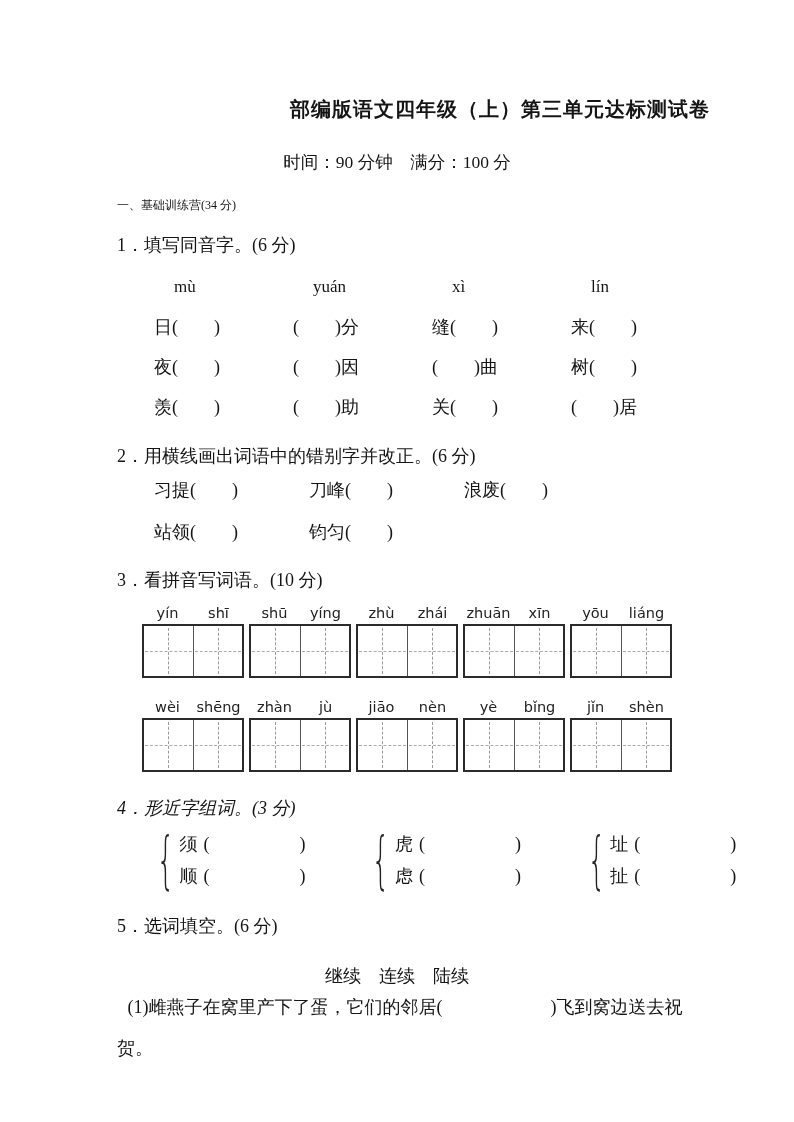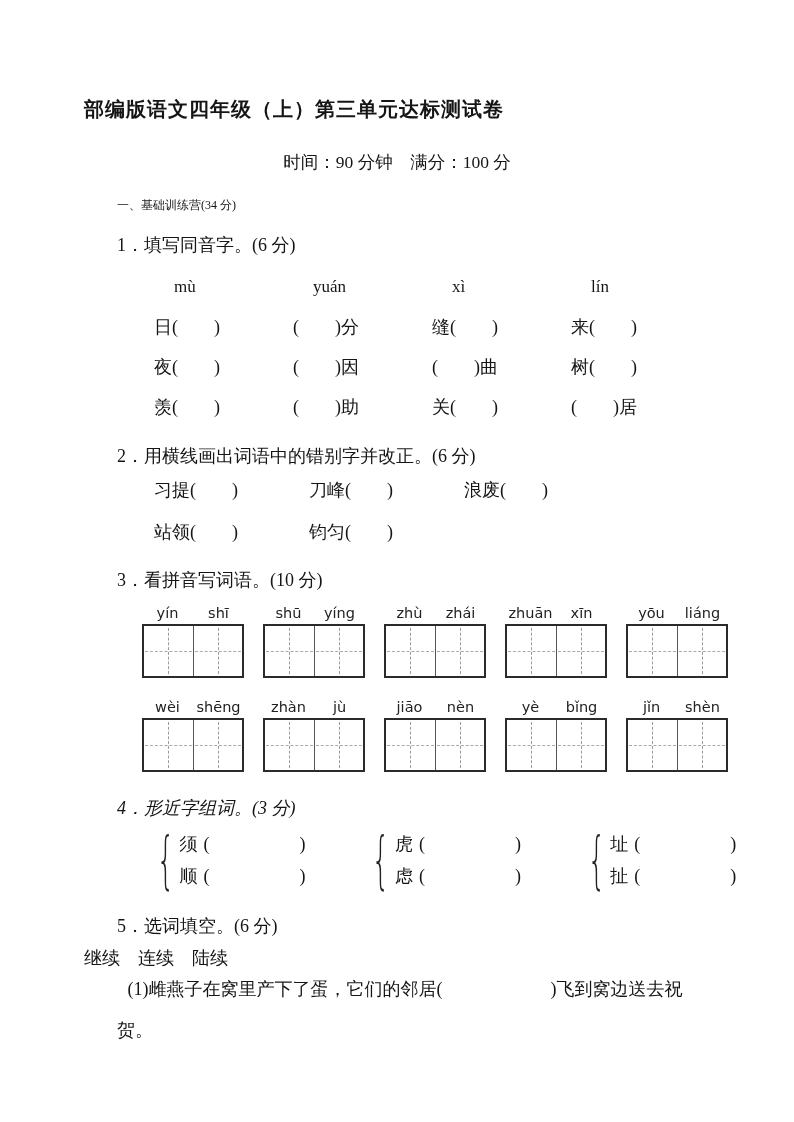--- a/index.html
+++ b/index.html
@@ -5,40 +5,40 @@
   * { margin:0; padding:0; box-sizing:border-box; }
   html,body { background:#ffffff; }
   .page {
     width:794px; height:1122px;
     background:#fff; color:#151515;
     font-family:"Liberation Serif","DejaVu Serif",serif;
     font-size:18px; position:relative; overflow:hidden;
     padding:96px 84px 0 84px;
   }
   .title {
-    text-align:left; font-size:20px; font-weight:bold;
+    text-align:right; font-size:20px; font-weight:bold;
     font-family:Liberation Mono, monospace;
     letter-spacing:1px;
   }
   .meta { text-align:center; font-size:17.5px; margin-top:27px; white-space:pre; }
   .section-heading { font-size:12px; margin-top:23px; margin-left:33px; }
   .q-label { font-size:18px; margin-left:33px; white-space:pre; }
   #q1-label { margin-top:19px; }
   
   .tone-table { margin-left:70px; margin-top:10px; }
   .tt-row { display:flex; line-height:40px; }
   .tt-cell { width:140px; white-space:pre; font-size:18px; }
   .tt-pinyin .tt-cell { padding-left:20px; font-size:17px; }
   
   #q2-label { margin-top:17px; }
   .q2-row { display:flex; margin-left:70px; line-height:40px; margin-top:2px; }
   .q2-cell { width:155px; white-space:pre; }
   
   #q3-label { margin-top:16px; }
-  .grid-row { display:flex; gap:19px; margin-left:58px; margin-top:13px; }
+  .grid-row { display:flex; gap:5px; margin-left:58px; margin-top:13px; }
   .ggroup { width:102px; }
   .py-pair { display:flex; margin-bottom:3px; }
   .py { flex:1; text-align:center; font-family:"DejaVu Sans","Liberation Sans",sans-serif; font-size:14.5px; color:#222; }
   .squares { display:flex; border:2px solid #2b2b2b; width:102px; }
   .sq { flex:1; height:50px; position:relative; }
   .sq + .sq { border-left:1px solid #555; }
   .sq::before { content:""; position:absolute; left:50%; top:2px; bottom:2px; border-left:1px dashed #9a9a9a; }
   .sq::after  { content:""; position:absolute; top:50%; left:1px; right:1px; border-top:1px dashed #aaaaaa; }
   
   #q4-label { margin-top:24px;font-style:italic; }
@@ -47,21 +47,21 @@
   .brace {
     font-family:"DejaVu Sans",sans-serif; font-size:62px; font-weight:200;
     display:inline-block; transform:scaleX(.45); line-height:64px;
     margin-right:-6px; color:#222;
   }
   .pair-col { display:flex; flex-direction:column; }
   .pair-line { line-height:32px; white-space:pre; }
   .pair-line .blank { padding-left:6px; }
   
   #q5-label { margin-top:22px; }
-  .word-bank { margin-top:8px; white-space:pre; }
+  .word-bank { text-align:center; margin-top:26px; white-space:pre; }
   .q5-line1 { margin-top:7px; margin-left:16px; white-space:pre;text-align:center; }
   .q5-line2 { margin-top:17px; margin-left:33px; }
 </style>
 </head>
 <body>
 
 <div class="page">
 
   <div class="title">部编版语文四年级（上）第三单元达标测试卷</div>
   <div class="meta">时间：90 分钟　满分：100 分</div>

